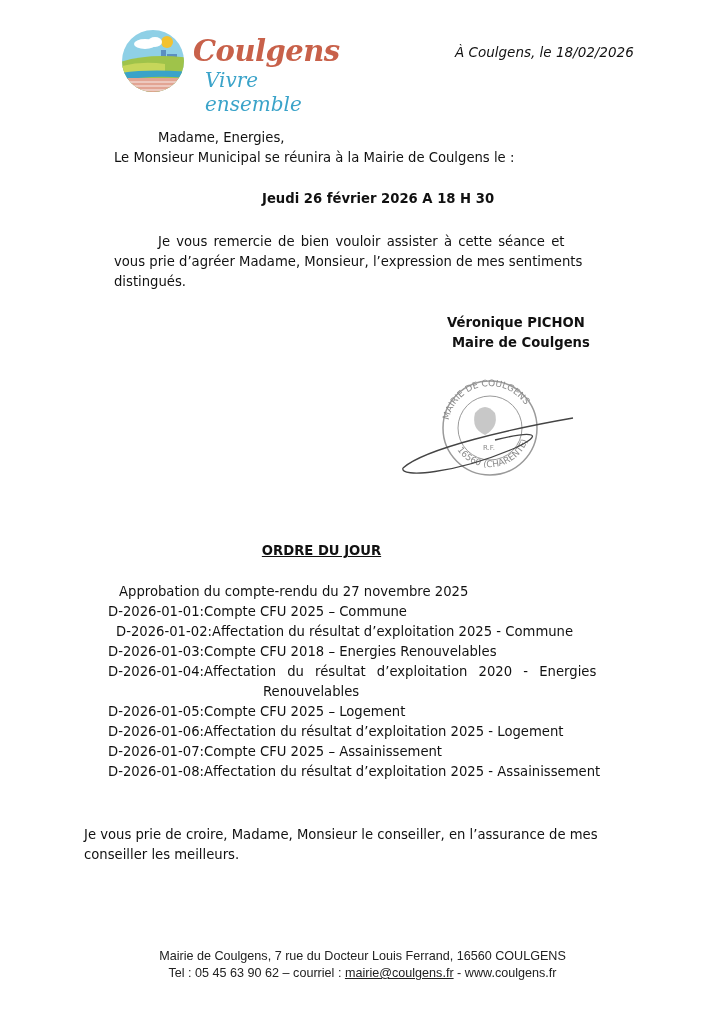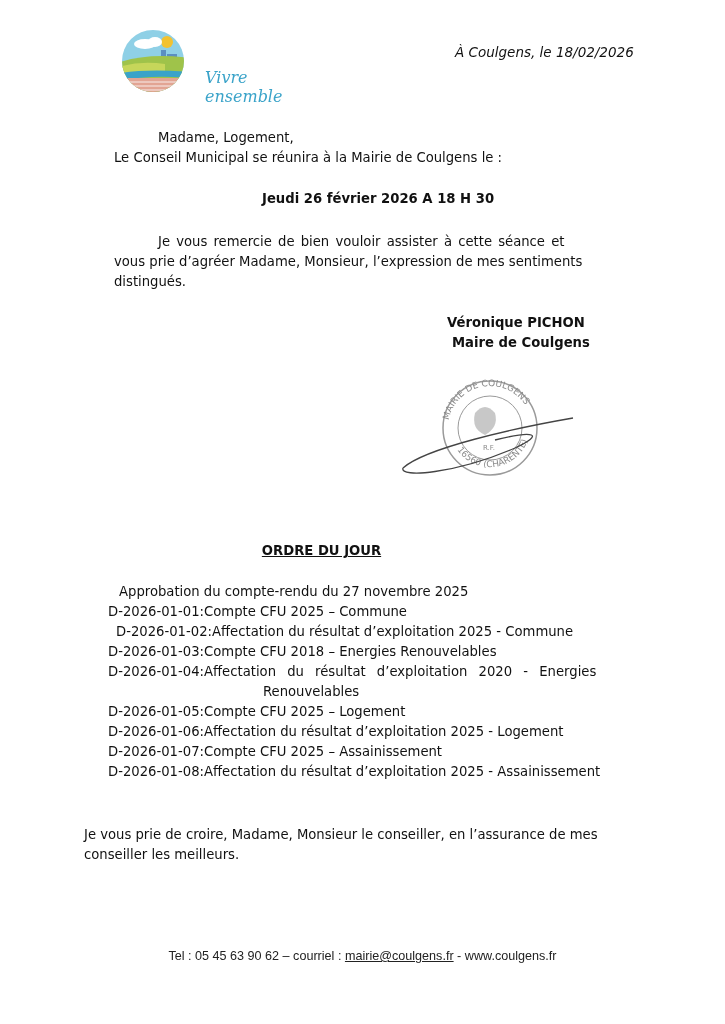--- a/index.html
+++ b/index.html
@@ -7,21 +7,21 @@
          font-family:"DejaVu Sans", sans-serif; color:#111; }
   .abs { position:absolute; }
   .txt { font-size:13.2px; line-height:20px; white-space:nowrap; }
   .bold { font-weight:bold; }
 
   
   #logo { left:115px; top:28px; width:200px; height:68px; }
   #logo .brand { position:absolute; left:78px; top:6px; font-family:"DejaVu Serif", serif;
                  font-style:italic; font-weight:bold; font-size:29px; color:#c8614a; letter-spacing:-0.5px; }
   #logo .tagline { position:absolute; left:90px; top:40px; font-family:"DejaVu Serif", serif;
-                   font-style:italic; font-size:16px; color:#3aa3c9; }
+                   font-style:italic; font-size:20px; color:#3aa3c9; }
 
   #date { left:455px; top:44px; font-size:13.5px; font-style:italic; }
 
   .agenda-row { position:absolute; left:103px; font-size:13.2px; line-height:20px; white-space:nowrap; }
   .agenda-row .code { display:inline-block; }
   .agenda-row .sep { display:inline-block; }
 
   #footer { left:0; width:725px; top:948px; text-align:center;
             font-family:"Liberation Sans", sans-serif; font-size:12.6px; line-height:17px; color:#222; }
   #footer a { color:#222; text-decoration:underline;margin-top:31px; }
@@ -50,27 +50,28 @@
       <path d="M0 40 Q24 32 50 36 L50 44 L0 50 Z" fill="#c6d65a"></path>
       <path d="M0 46 Q30 40 76 44 L76 50 Q30 46 0 54 Z" fill="#3aa3c9"></path>
       <rect x="0" y="50" width="76" height="16" fill="#e2a493"></rect>
       <g stroke="#ffffff" stroke-width="0.8">
         <line x1="0" y1="54" x2="76" y2="54"></line>
           <line x1="0" y1="58" x2="76" y2="58"></line>
           <line x1="0" y1="62" x2="76" y2="62"></line>
       </g>
     </g>
   </svg>
+  <div class="brand">Coulgens</div>
   <div class="tagline">Vivre ensemble</div>
 </div>
 
 <div id="date" class="abs">À Coulgens, le 18/02/2026</div>
 
-<div class="abs txt" style="left:158px;top:128px;">Madame, Logement,</div>
-<div class="abs txt" style="left:114px;top:148px;">Le Conseil Municipal se réunira à la Mairie de Coulgens le :</div>
+<div class="abs txt" style="left:158px;top:128px;">Madame, Energies,</div>
+<div class="abs txt" style="left:114px;top:148px;">Le Monsieur Municipal se réunira à la Mairie de Coulgens le :</div>
 <div class="abs txt bold" style="left:262px;top:189px;">Jeudi 26 février 2026 A 18 H 30</div>
 
 <div class="abs txt" style="left:158px;top:232px;word-spacing:2px;">Je vous remercie de bien vouloir assister à cette séance et</div>
 <div class="abs txt" style="left:114px;top:252px;">vous prie d’agréer Madame, Monsieur, l’expression de mes sentiments</div>
 <div class="abs txt" style="left:114px;top:272px;">distingués.</div>
 
 <div class="abs txt bold" style="left:447px;top:313px;">Véronique PICHON</div>
 <div class="abs txt bold" style="left:452px;top:333px;">Maire de Coulgens</div>
 
 <svg class="abs" style="left:395px;top:378px;" width="190" height="105" viewBox="0 0 190 105">
@@ -115,16 +116,17 @@
   <span class="code">D-2026-01-07</span><span class="sep"> : </span><span>Compte CFU 2025 – Assainissement</span>
 </div>
 <div class="agenda-row" style="left:108px;top:762px;">
   <span class="code">D-2026-01-08</span><span class="sep"> : </span><span>Affectation du résultat d’exploitation 2025 - Assainissement</span>
 </div>
 
 <div class="abs txt" style="left:84px;top:825px;">Je vous prie de croire, Madame, Monsieur le conseiller, en l’assurance de mes</div>
 <div class="abs txt" style="left:84px;top:845px;">conseiller les meilleurs.</div>
 
 <div id="footer" class="abs">
+  <div>Mairie de Coulgens, 7 rue du Docteur Louis Ferrand, 16560 COULGENS</div>
   <div>
     <span>Tel : 05 45 63 90 62 – courriel : </span><a>mairie@coulgens.fr</a><span> - </span><span>www.coulgens.fr</span>
   </div>
 </div>
 
 </body></html>

